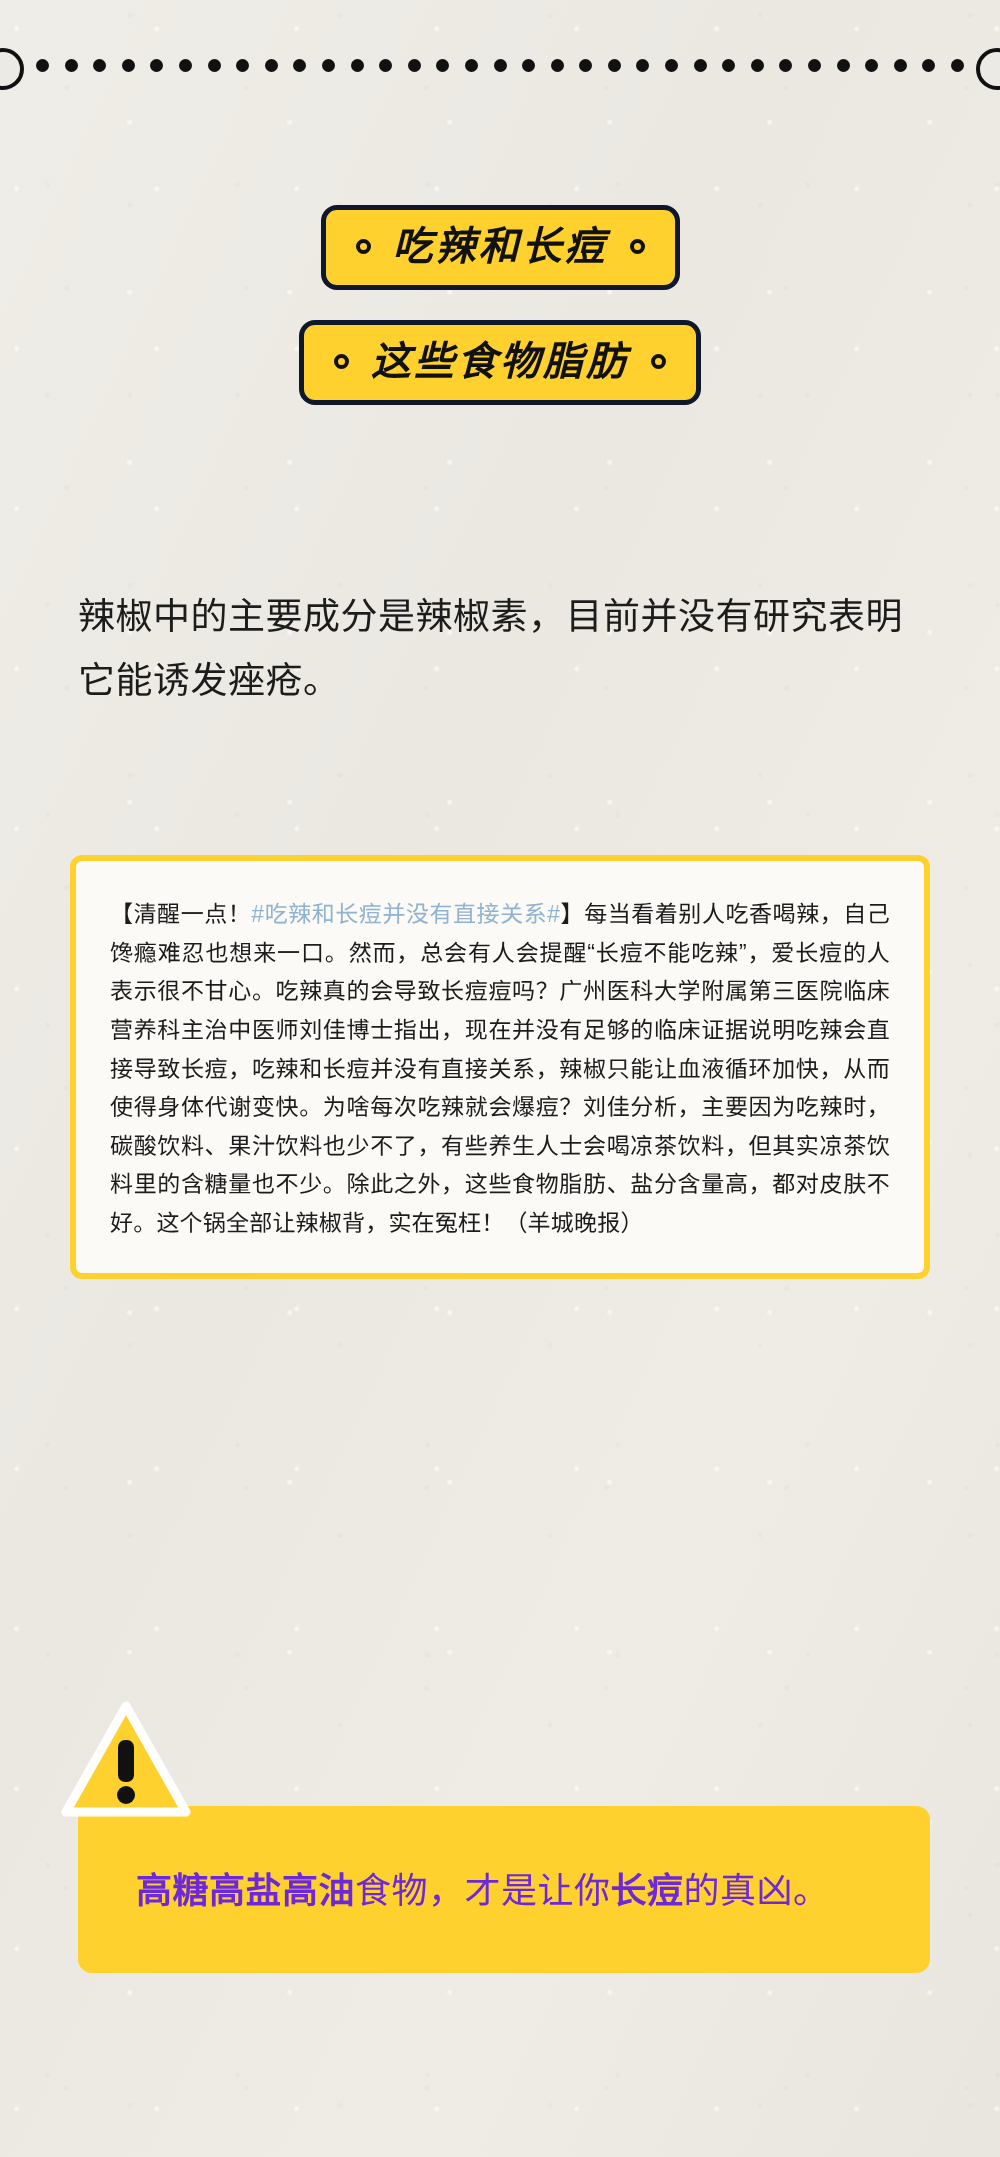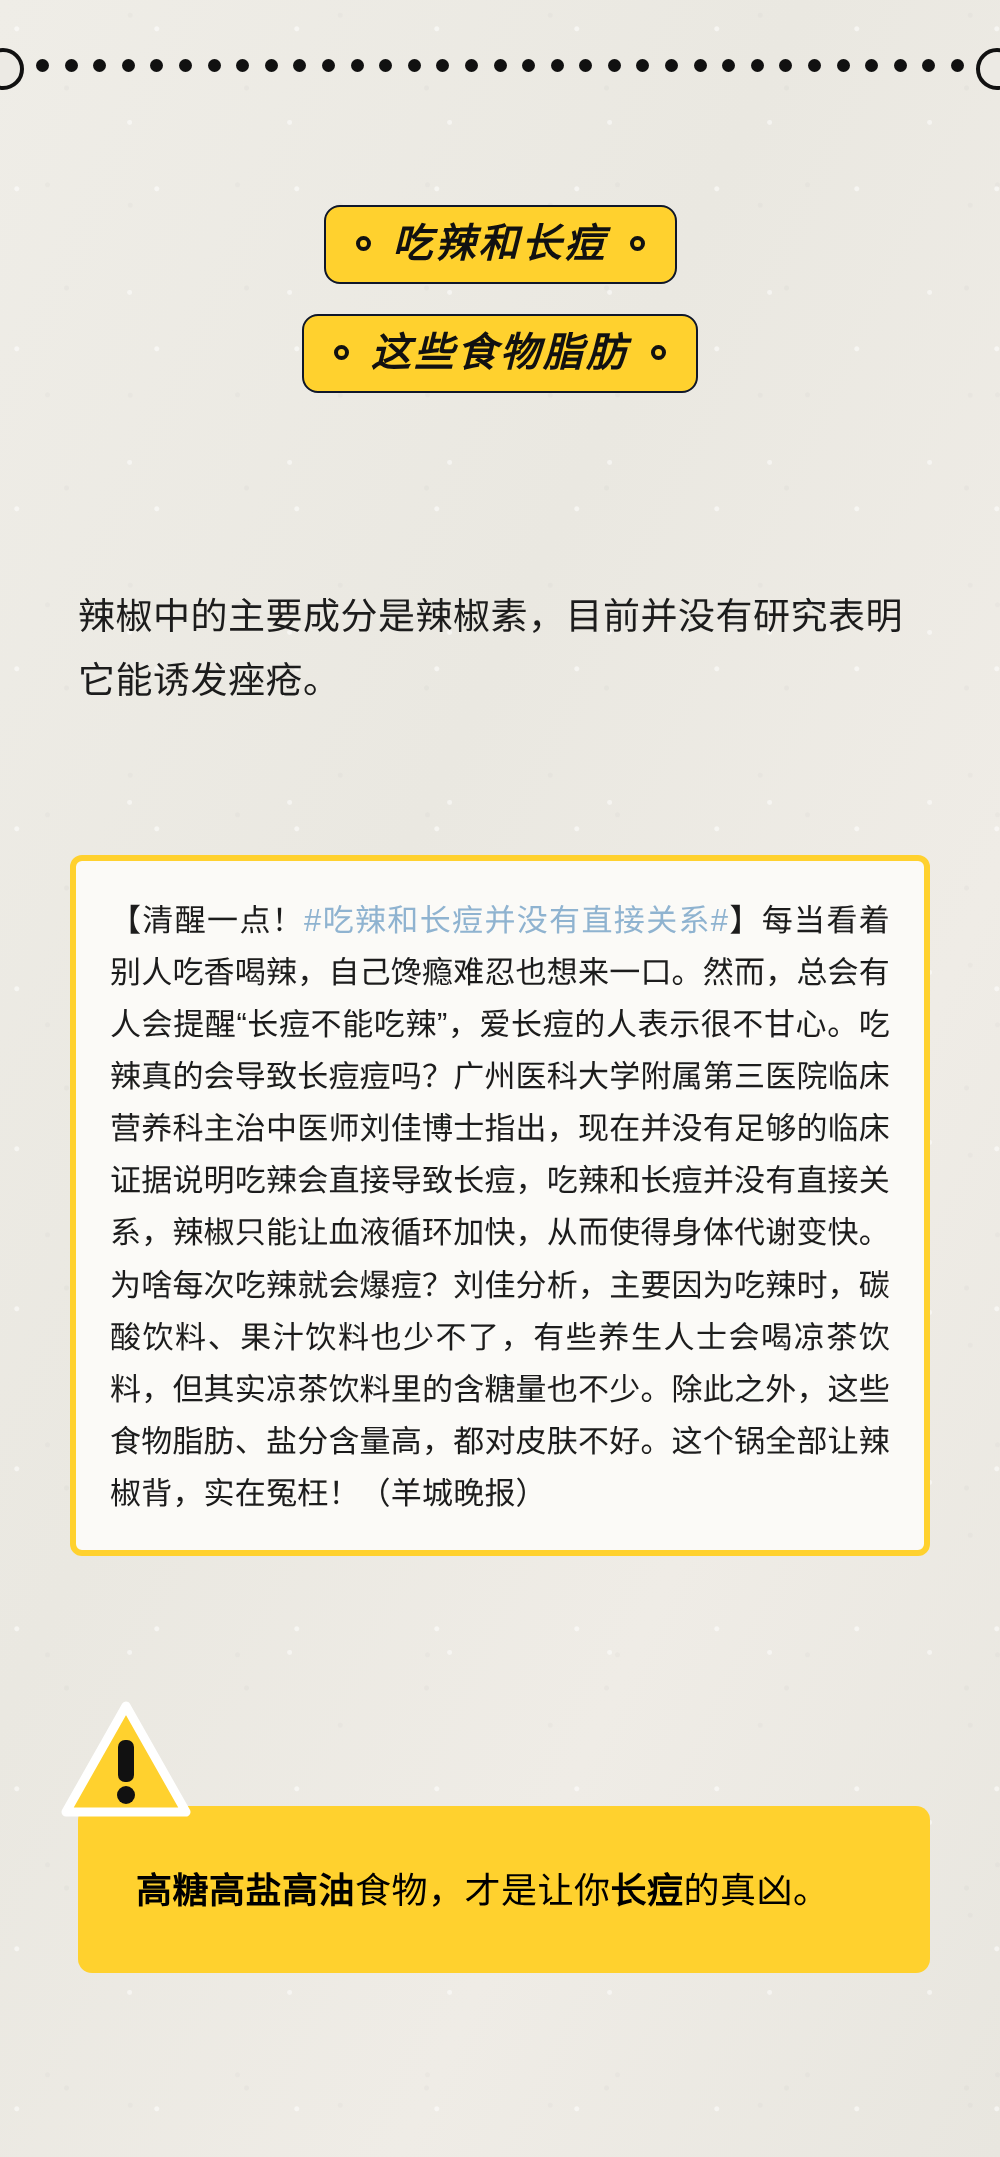--- a/index.html
+++ b/index.html
@@ -78,21 +78,21 @@
     top: 205px;
     left: 0;
     width: 1000px;
     display: flex;
     flex-direction: column;
     align-items: center;
     gap: 30px;
   }
   .badge {
     background: #ffd12e;
-    border: 2px solid #0f172a;
+    border: 5px solid #0f172a;
     border-radius: 16px;
     padding: 14px 30px 17px 30px;
     display: flex;
     align-items: center;
     gap: 22px;
     box-sizing: border-box;
   }
   .badge-text {
     font-size: 40px;
     font-weight: 700;
@@ -130,21 +130,21 @@
     top: 855px;
     left: 70px;
     width: 860px;
     background: #fbfaf7;
     border: 6px solid #ffd12e;
     border-radius: 12px;
     box-sizing: border-box;
     padding: 34px 34px 30px 34px;
   }
   .quote-text {
-    font-size: 31px;
+    font-size: 23px;
     line-height: 1.68;
     color: #1c1c1c;
     text-align: justify;
     letter-spacing: 0.2px;
   }
   .hashtag { color: #8fb3d0; }
 
   
   .warn-icon {
     position: absolute;
@@ -160,21 +160,21 @@
     left: 78px;
     width: 852px;
     background: #ffd12e;
     border-radius: 14px;
     box-sizing: border-box;
     padding: 54px 48px 50px 58px;
   }
   .warn-text {
     font-size: 36px;
     line-height: 1.74;
-    color: #000000;
+    color: #6d28d9;
     letter-spacing: 0.5px;
   }
   .warn-text b { font-weight: 700; }
 </style>
 </head>
 <body>
 
 <div class="page">
   <div class="paper-texture"></div>
 

